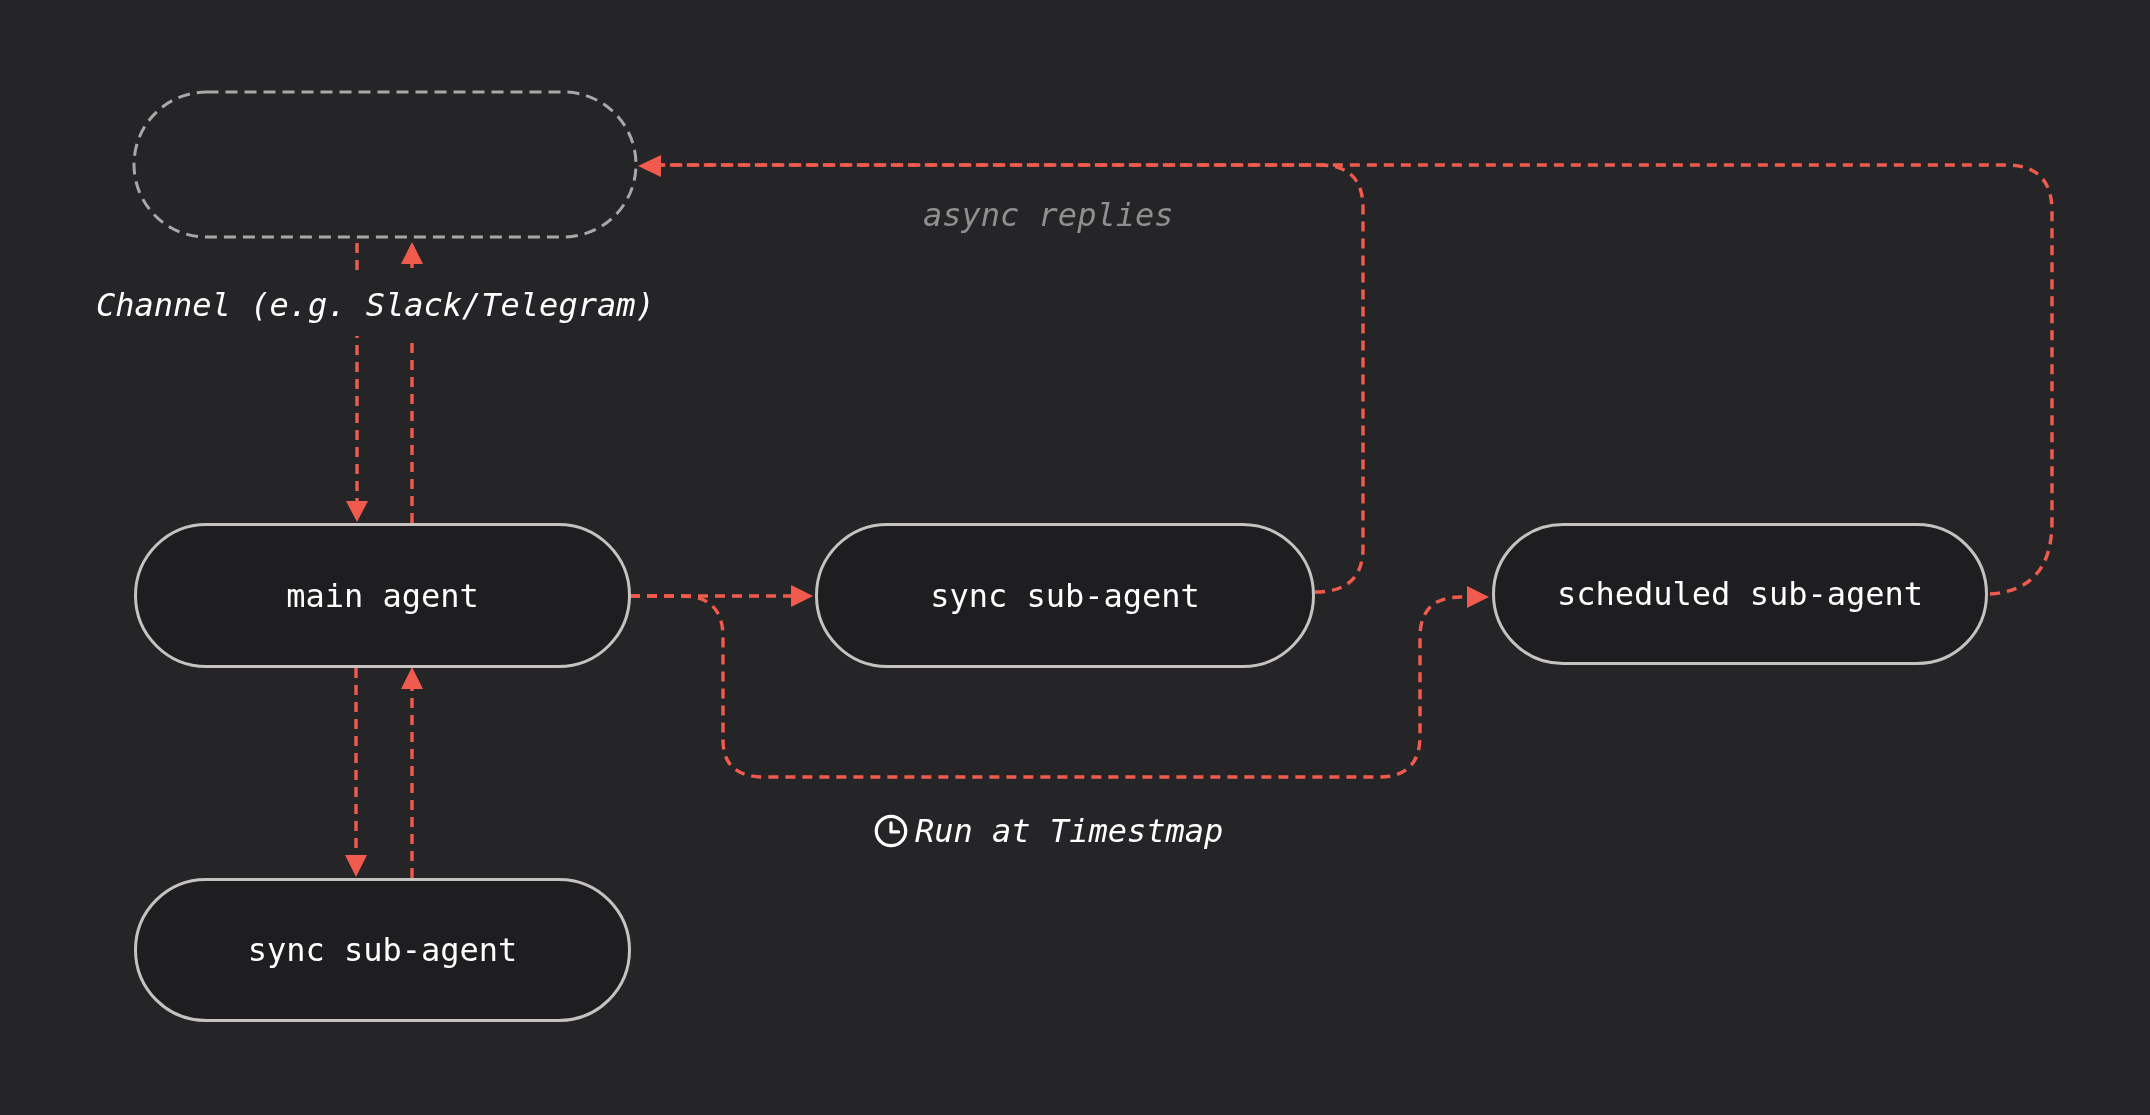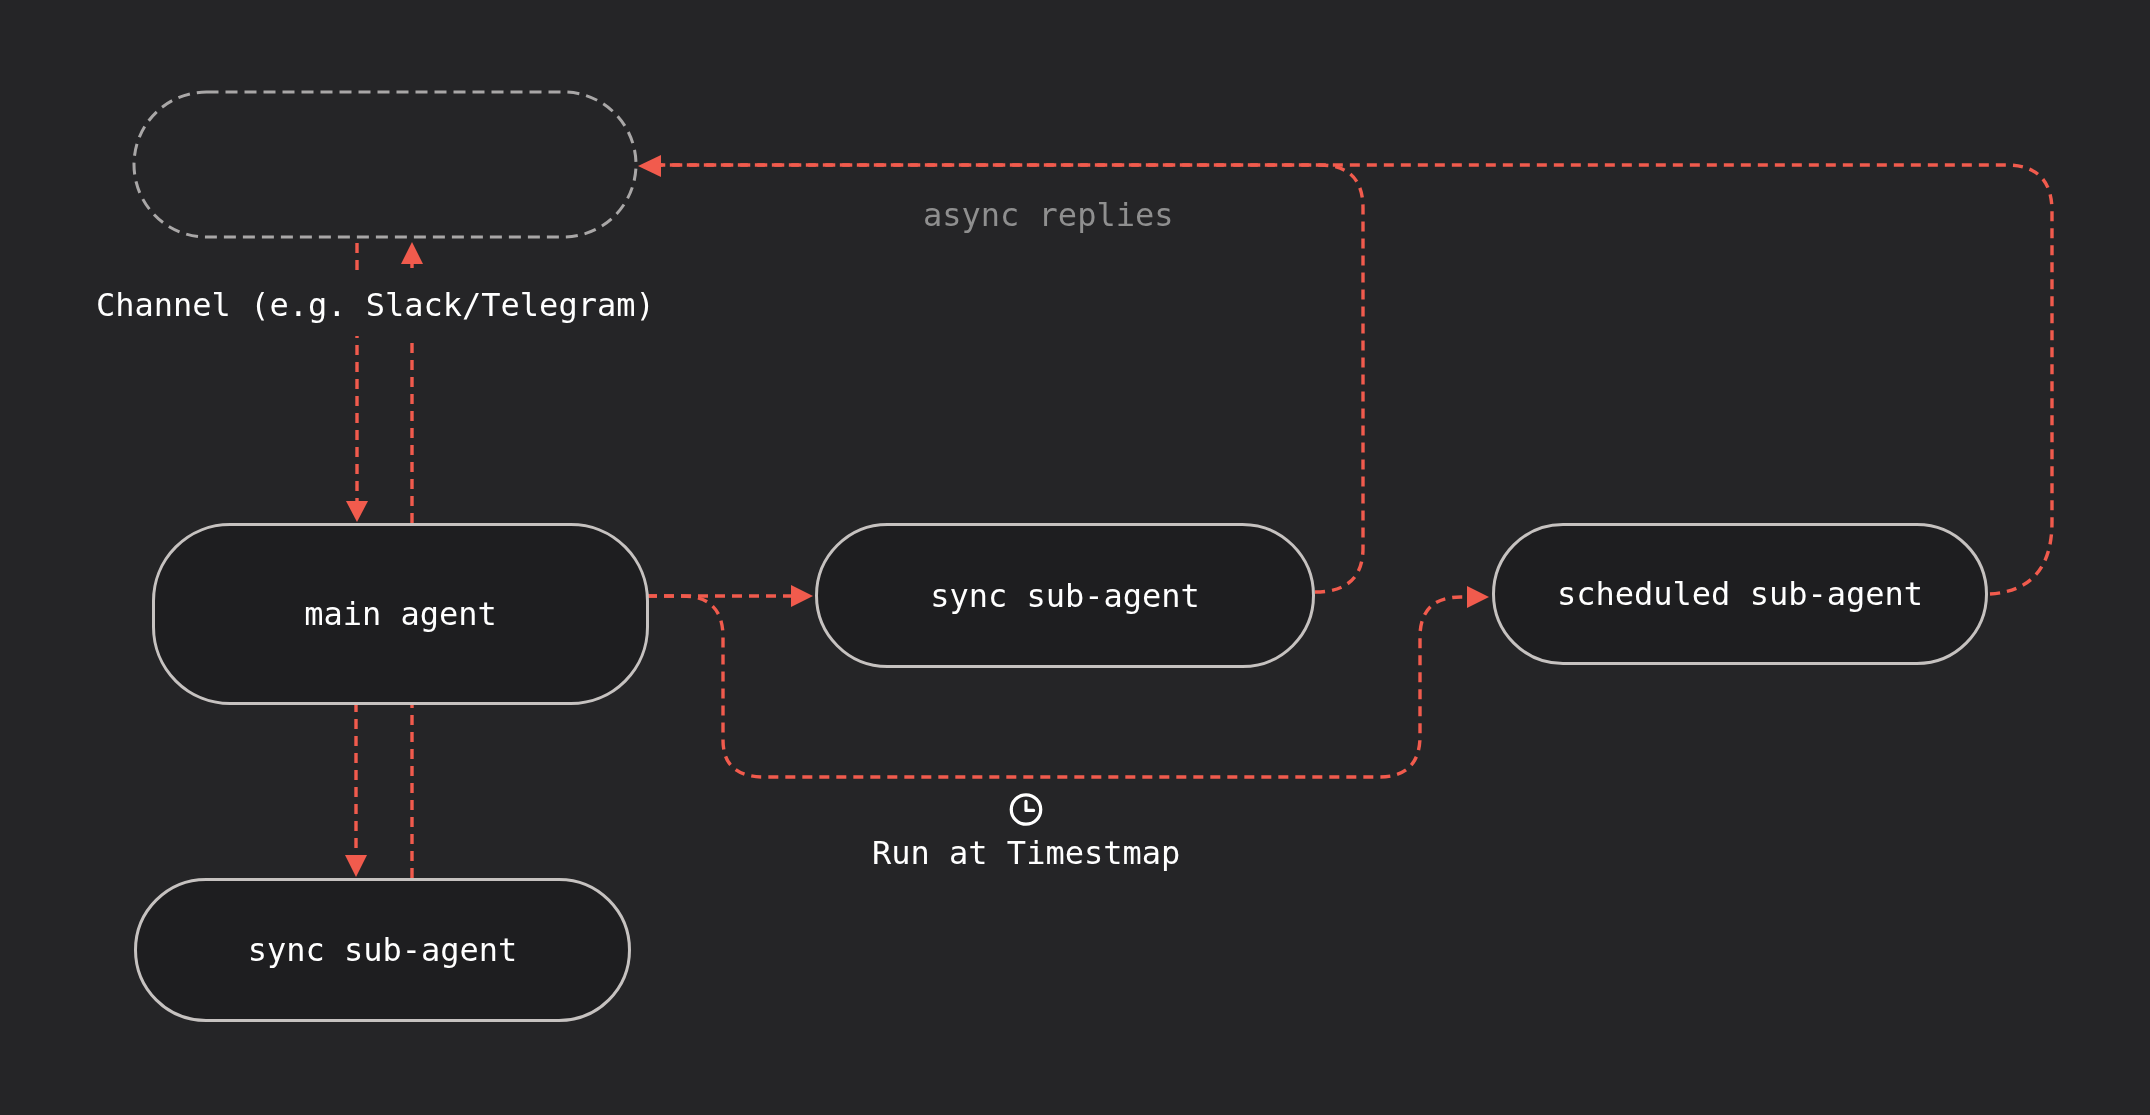--- a/index.html
+++ b/index.html
@@ -27,44 +27,45 @@
   .node{
     position:absolute;
     border:3px solid var(--node-border);
     background:var(--node-fill);
     border-radius:78px;
     display:flex;align-items:center;justify-content:center;
     color:var(--text-primary);
     font-size:32px;
     white-space:nowrap;
   }
-  .node-main{left:152px;top:523px;width:497px;height:182px}
+  .node-main{left:134px;top:523px;width:497px;height:145px}
   .node-sync-mid{left:815px;top:523px;width:500px;height:145px}
   .node-scheduled{left:1492px;top:523px;width:496px;height:142px}
   .node-sync-bottom{left:134px;top:878px;width:497px;height:144px}
   .caption{
     position:absolute;
     font-size:32px;
     white-space:nowrap;
     transform:translateY(-50%);
+    font-style:italic;
   }
   .caption-channel{
     left:88px;top:305px;
     color:var(--text-primary);
     background:var(--bg);
     padding:12px 8px;
   }
   .caption-async{
     left:923px;top:215px;
     color:var(--text-muted);
   }
   .caption-runat{
     left:872px;top:831px;
     color:var(--text-primary);
-    display:flex;align-items:center;gap:5px;flex-direction:column;
+    display:flex;align-items:center;gap:5px;
   }
   .clock-icon{display:block;flex:0 0 auto}
 </style>
 </head>
 <body>
 
 <div class="canvas">
 
   <svg class="edges" width="2150" height="1115" viewBox="0 0 2150 1115">
 

